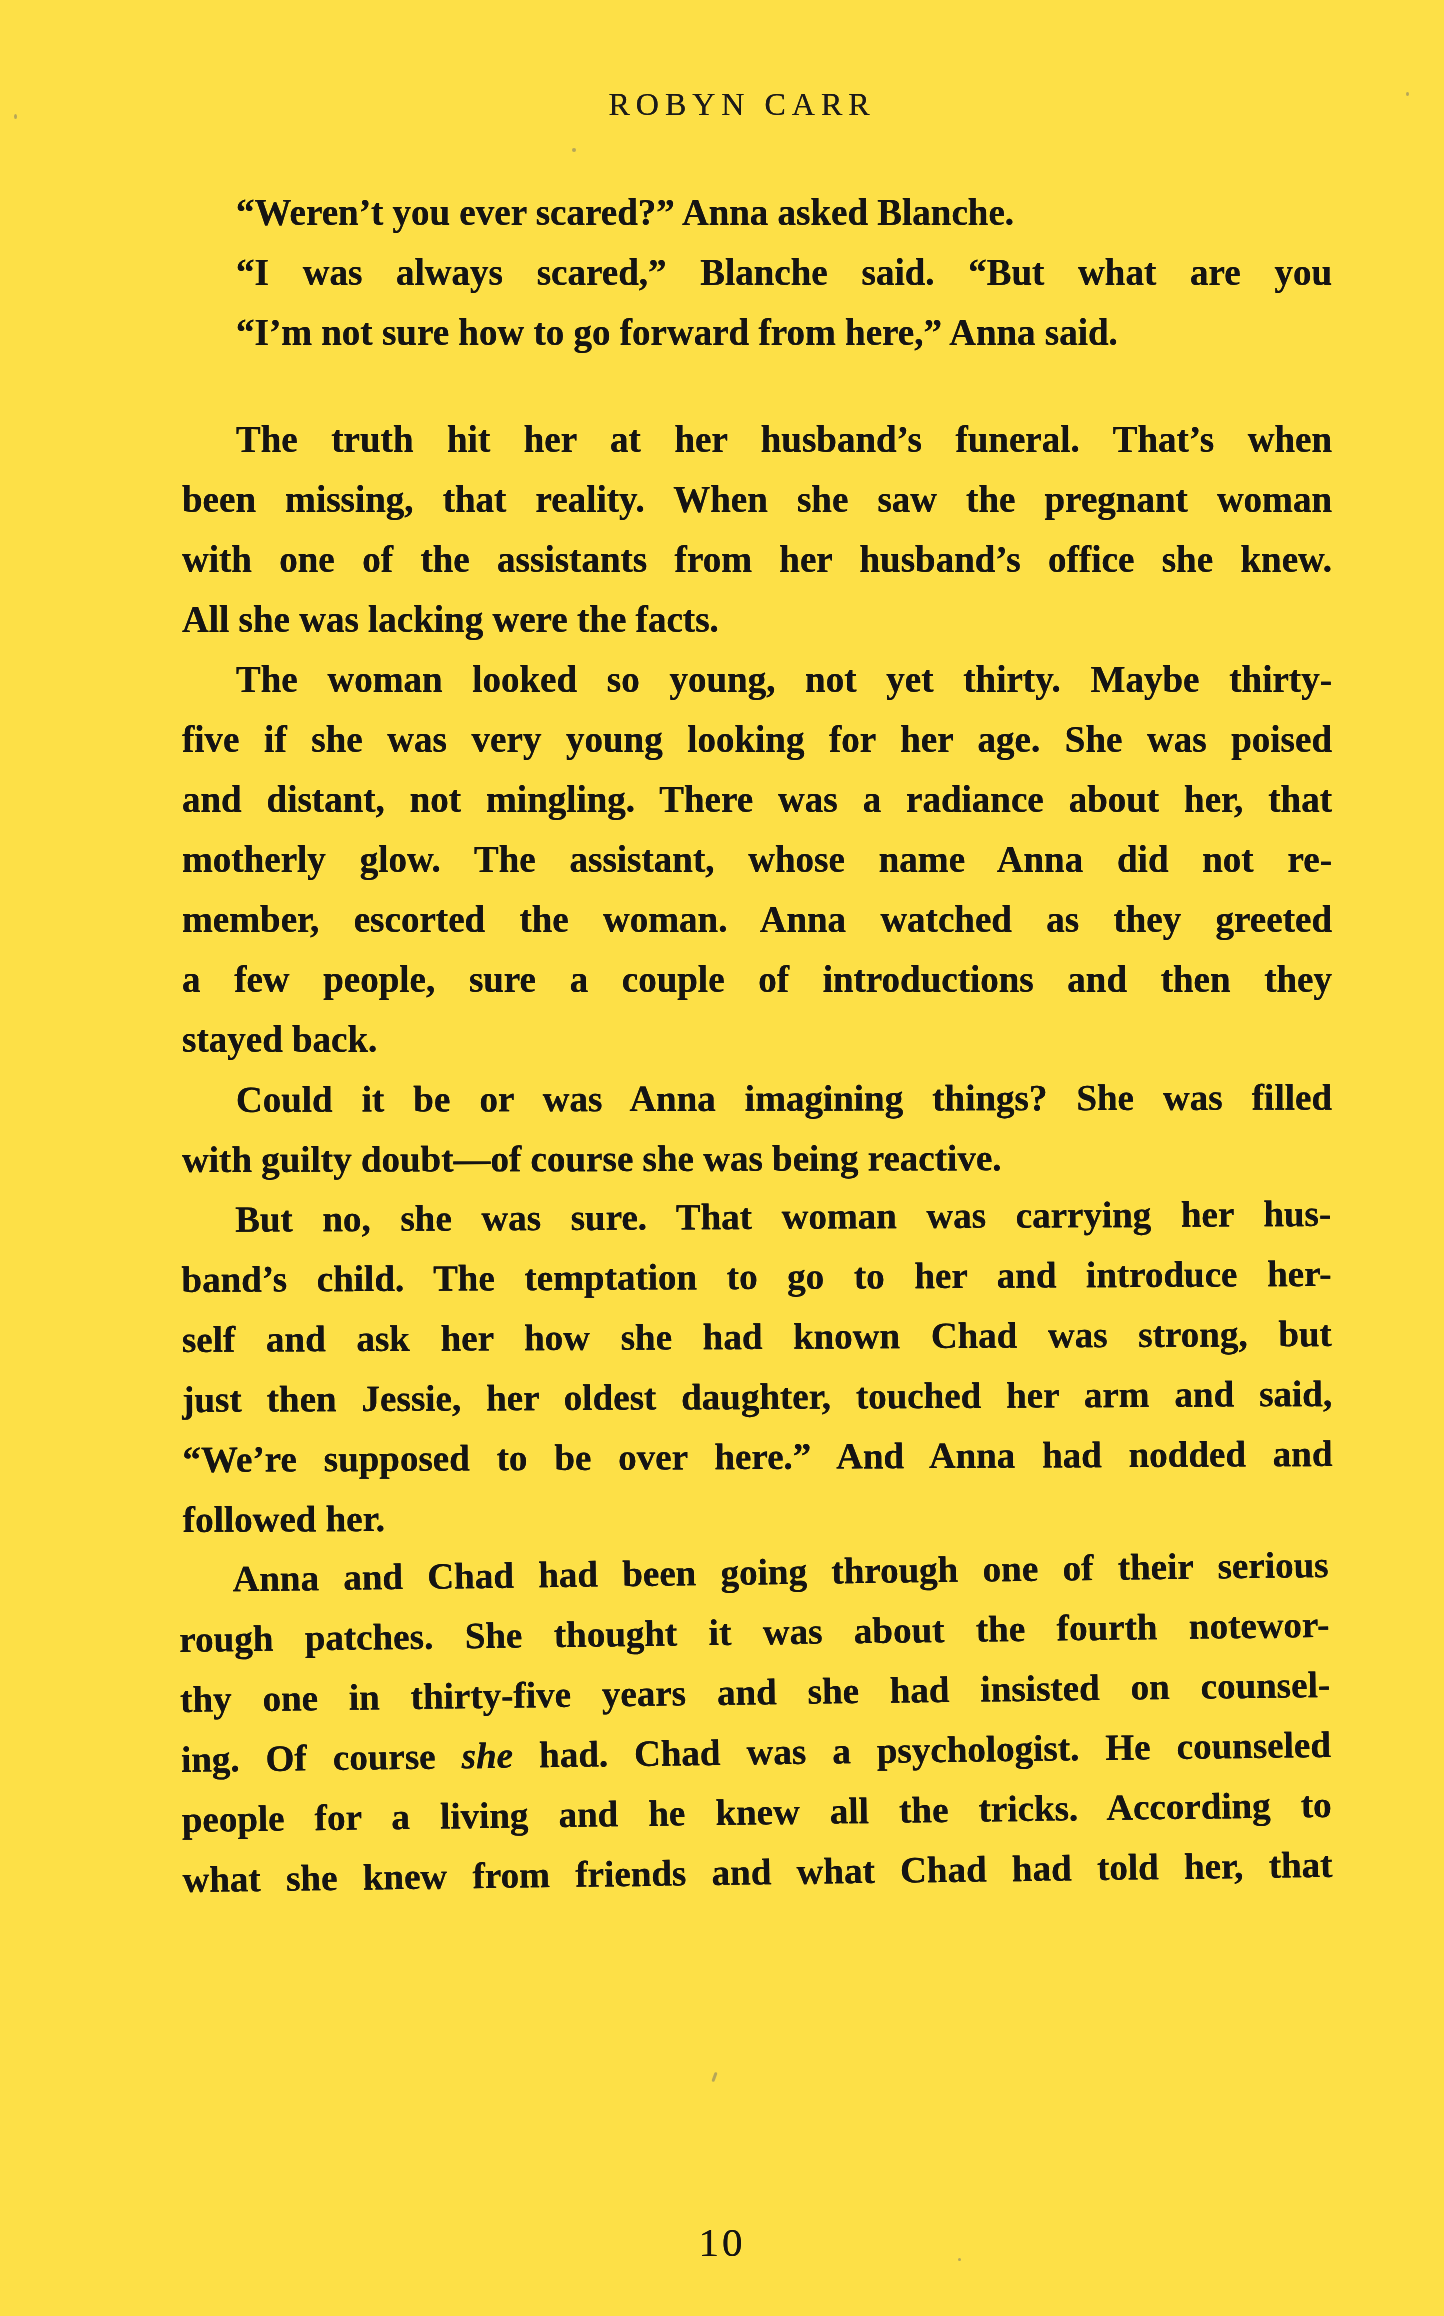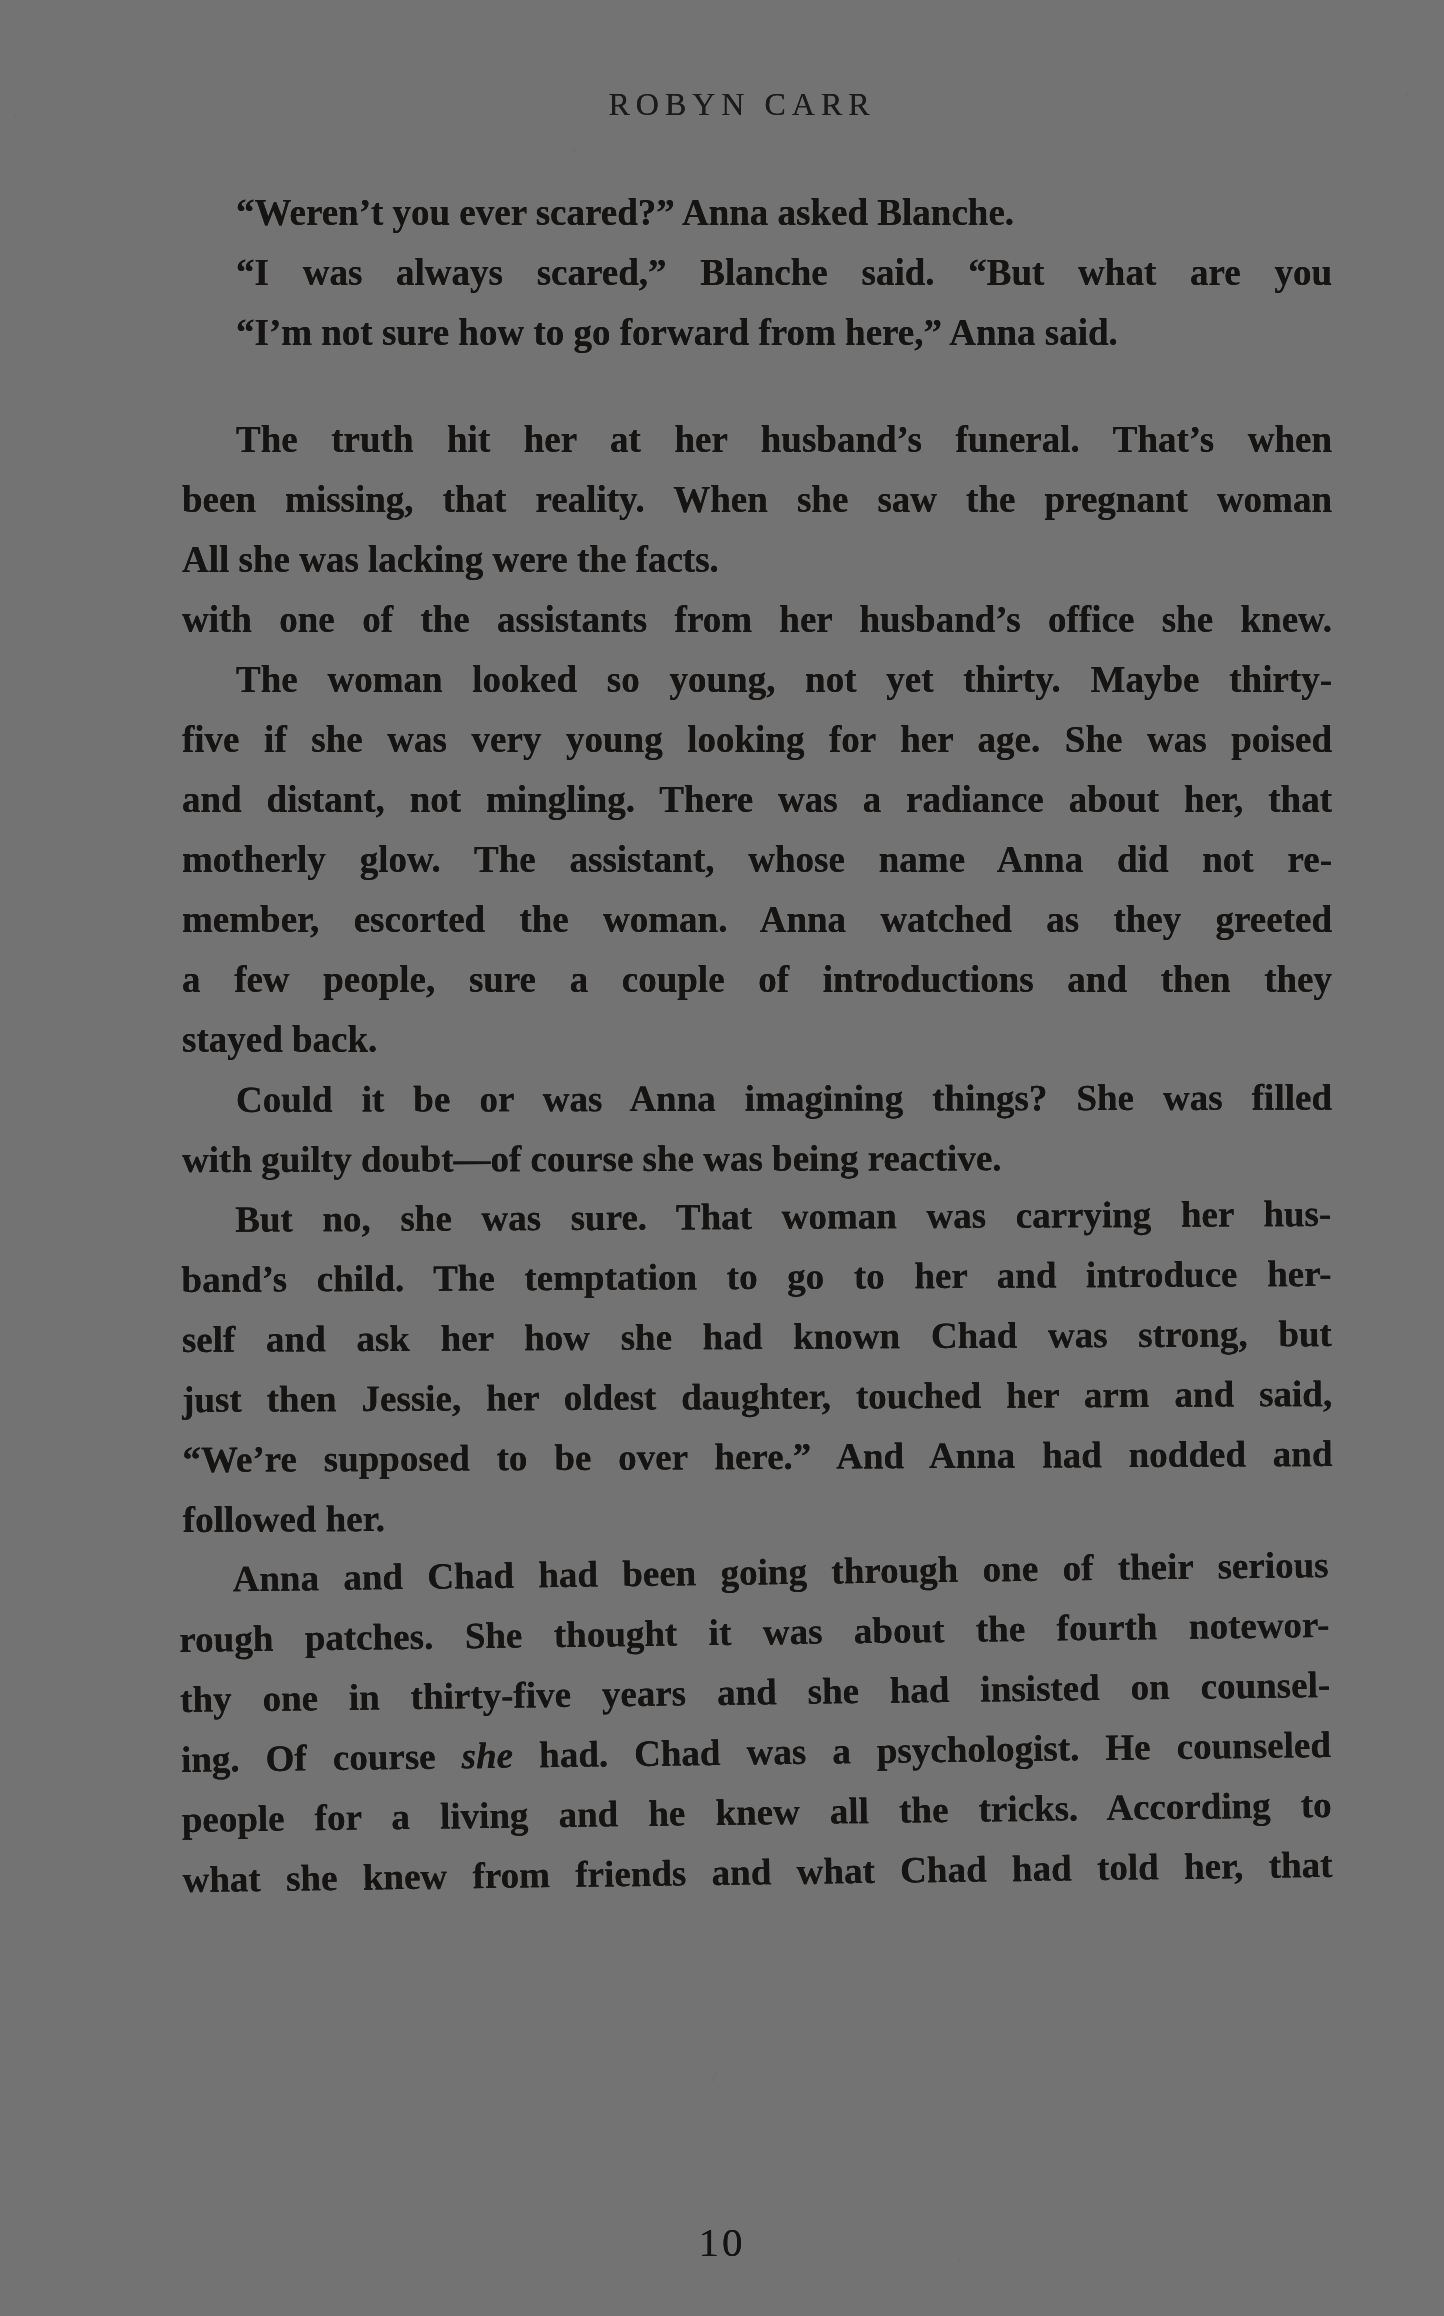--- a/index.html
+++ b/index.html
@@ -5,21 +5,21 @@
   html, body {
     margin: 0;
     padding: 0;
     background: #e8e8e6;
   }
   .page {
     position: relative;
     width: 1444px;
     height: 2316px;
     margin: 0 auto;
-    background: #737373;
+    background: #fde047;
     color: #151413;
     font-family: "Liberation Serif", "DejaVu Serif", serif;
     overflow: hidden;
   }
   .running-header {
     position: absolute;
     top: 86px;
     left: 20px;
     width: 1444px;
     text-align: center;
@@ -81,22 +81,22 @@
       </div>
       <div class="paragraph">
         <div class="line first">“I was always scared,” Blanche said. “But what are you</div>
       </div>
       <div class="paragraph">
         <div class="line first last">“I’m not sure how to go forward from here,” Anna said.</div>
       </div>
       <div class="paragraph section-break">
         <div class="line first">The truth hit her at her husband’s funeral. That’s when</div>
         <div class="line">been missing, that reality. When she saw the pregnant woman</div>
+        <div class="line">with one of the assistants from her husband’s office she knew.</div>
         <div class="line last">All she was lacking were the facts.</div>
-        <div class="line">with one of the assistants from her husband’s office she knew.</div>
       </div>
       <div class="paragraph">
         <div class="line first">The woman looked so young, not yet thirty. Maybe thirty-</div>
         <div class="line">five if she was very young looking for her age. She was poised</div>
         <div class="line">and distant, not mingling. There was a radiance about her, that</div>
         <div class="line">motherly glow. The assistant, whose name Anna did not re-</div>
         <div class="line">member, escorted the woman. Anna watched as they greeted</div>
         <div class="line">a few people, sure a couple of introductions and then they</div>
         <div class="line last">stayed back.</div>
       </div>

